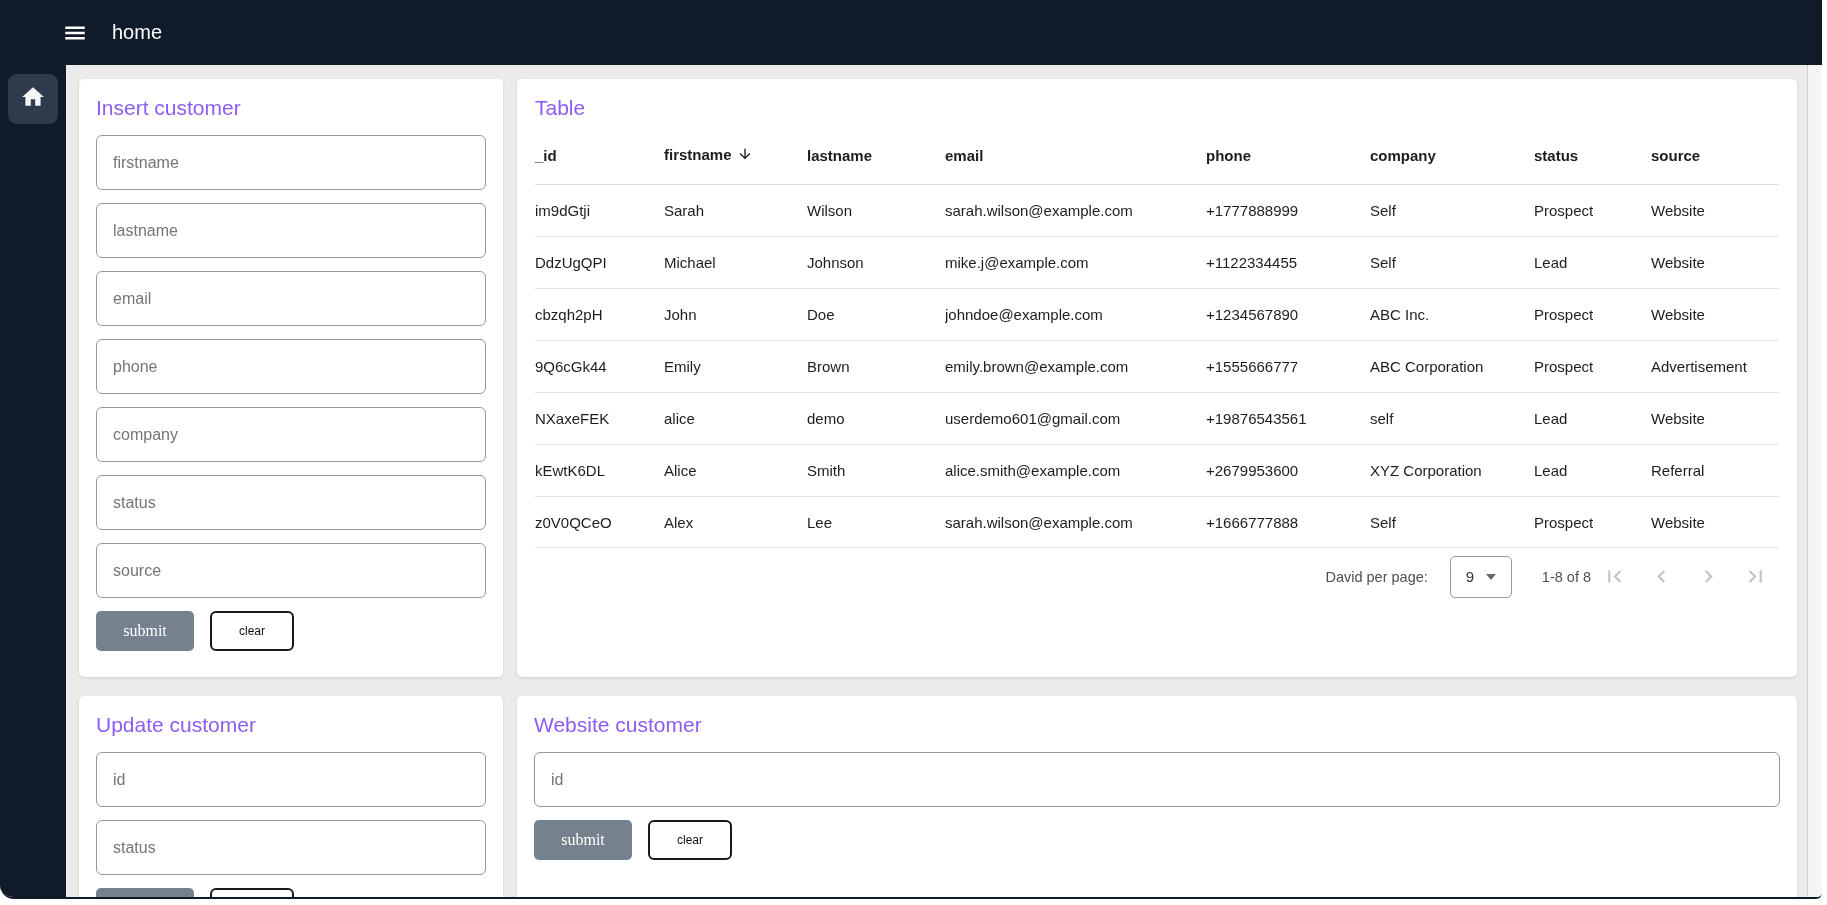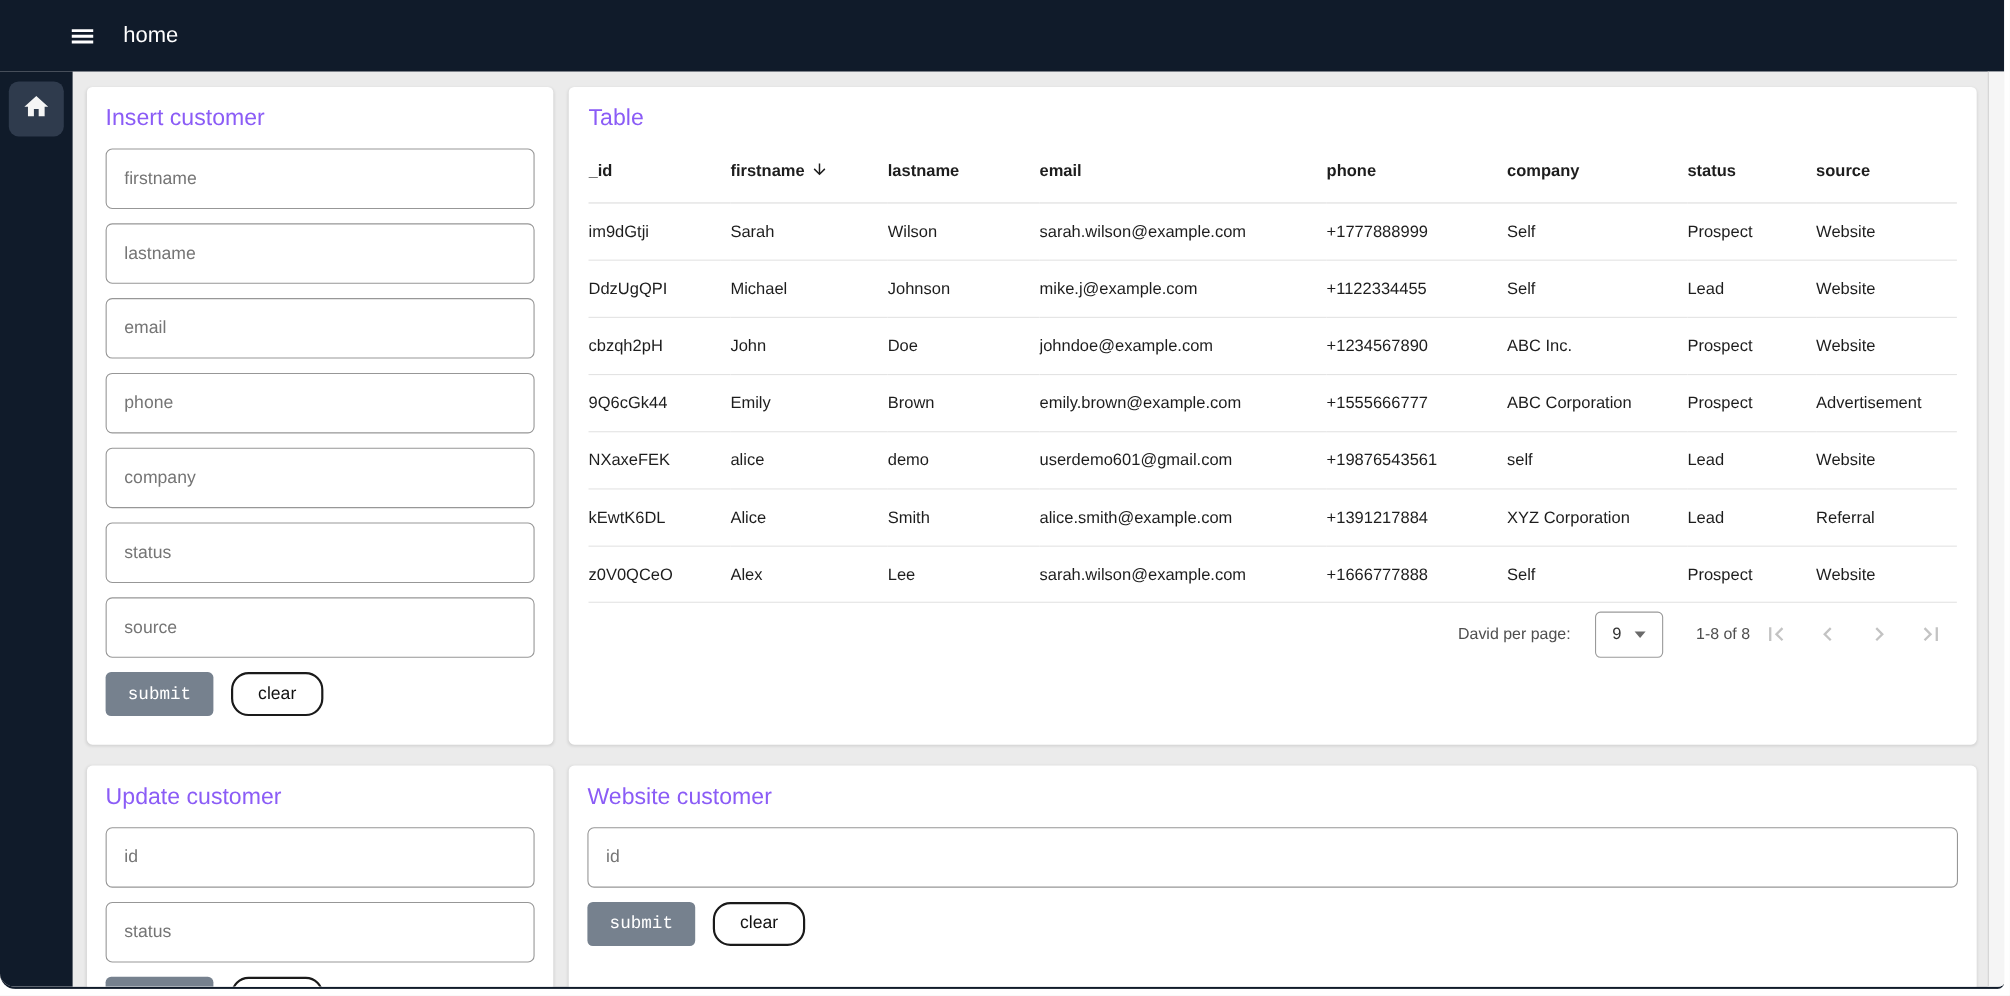--- a/index.html
+++ b/index.html
@@ -85,27 +85,27 @@
     background: #fff;
     outline: none;
   }
   .text-field::placeholder { color: #757575; }
   .btn-row { display: flex; gap: 16px; margin-top: 10px; }
   .btn-submit {
     min-width: 98px; height: 40px;
     background: #76818e; color: #ffffff;
     border: none; border-radius: 5px;
     font-size: 16px; cursor: pointer;
-    font-family: Liberation Mono, monospace;
+    font-family: Liberation Serif, serif;
   }
   .btn-clear {
     min-width: 84px; height: 40px;
     background: #ffffff; color: #111111;
-    border: 2px solid #1a1a1a; border-radius: 16px;
-    font-size: 16px; cursor: pointer;
+    border: 2px solid #1a1a1a; border-radius: 6px;
+    font-size: 12px; cursor: pointer;
     font-family: "Liberation Sans", "DejaVu Sans", sans-serif;
   }
   
   .table-card { padding: 17px 18px 0 18px; }
   .data-table {
     width: 1244px;
     border-collapse: collapse;
     table-layout: fixed;
     margin-top: 8px;
   }
@@ -282,21 +282,21 @@
               <td>+19876543561</td>
               <td>self</td>
               <td>Lead</td>
               <td>Website</td>
             </tr>
             <tr>
               <td>kEwtK6DL</td>
               <td>Alice</td>
               <td>Smith</td>
               <td>alice.smith@example.com</td>
-              <td>+1391217884</td>
+              <td>+2679953600</td>
               <td>XYZ Corporation</td>
               <td>Lead</td>
               <td>Referral</td>
             </tr>
             <tr>
               <td>z0V0QCeO</td>
               <td>Alex</td>
               <td>Lee</td>
               <td>sarah.wilson@example.com</td>
               <td>+1666777888</td>

